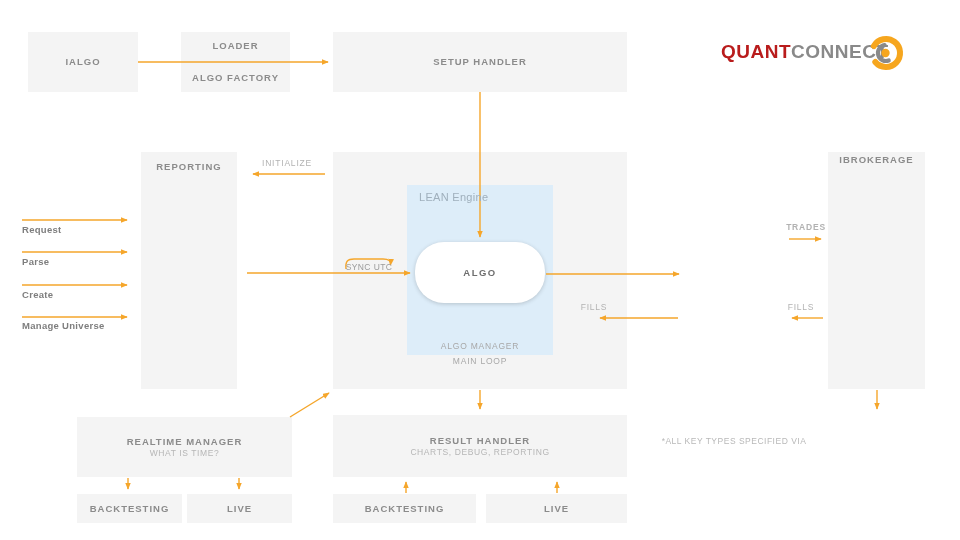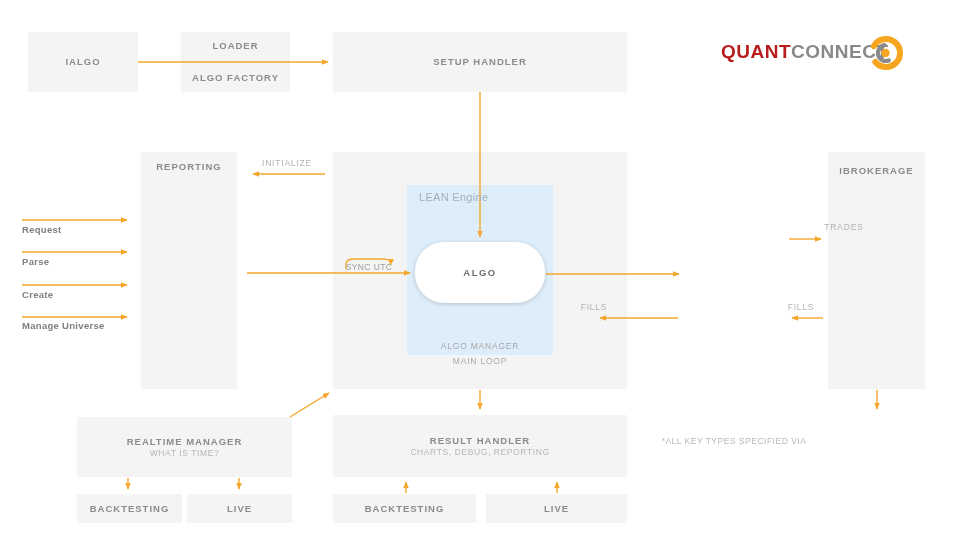--- a/index.html
+++ b/index.html
@@ -85,21 +85,21 @@
 
   <div class="box center" id="algo-box" style="left:415px;top:242px;width:130px;height:61px;border-radius:29px;">
     <div class="h">ALGO</div>
   </div>
 
   <div class="edge-label" style="left:407px;top:341px;width:146px;color:#A8A8A8;">ALGO MANAGER</div>
   <div class="edge-label" style="left:407px;top:356px;width:146px;color:#A8A8A8;">MAIN LOOP</div>
 
 
   <div class="box" style="left:828px;top:152px;width:97px;height:237px;">
-    <div class="h" style="margin-top:13px;text-align:center;">IBROKERAGE</div>
+    <div class="h" style="margin-top:2px;text-align:center;">IBROKERAGE</div>
   </div>
 
   <div class="box colcenter" style="left:77px;top:417px;width:215px;height:60px;">
     <div class="h">REALTIME MANAGER</div>
     <div class="sub">WHAT IS TIME?</div>
   </div>
 
   <div class="box colcenter" style="left:333px;top:415px;width:294px;height:62px;">
     <div class="h">RESULT HANDLER</div>
     <div class="sub">CHARTS, DEBUG, REPORTING</div>
@@ -118,21 +118,21 @@
     <div class="h">LIVE</div>
   </div>
 
 
   <div id="note">
     <div>*ALL KEY TYPES SPECIFIED VIA</div>
   </div>
 
   <div class="edge-label" style="left:247px;top:158px;width:80px;">INITIALIZE</div>
   <div class="edge-label" style="left:344px;top:262px;width:50px;color:#9B9B9B;letter-spacing:.4px;">SYNC UTC</div>
-  <div class="edge-label" style="left:819px;top:222px;width:50px;">TRADES</div>
+  <div class="edge-label" style="left:781px;top:222px;width:50px;font-weight:bold;">TRADES</div>
   <div class="edge-label" style="left:569px;top:302px;width:50px;">FILLS</div>
   <div class="edge-label" style="left:778px;top:302px;width:46px;">FILLS</div>
 
   <div class="side-label" style="left:22px;top:224px;">Request</div>
   <div class="side-label" style="left:22px;top:256px;">Parse</div>
   <div class="side-label" style="left:22px;top:289px;">Create</div>
   <div class="side-label" style="left:22px;top:320px;">Manage Universe</div>
 
   <svg id="arrow-layer" width="960" height="540" viewBox="0 0 960 540">
     <defs>

